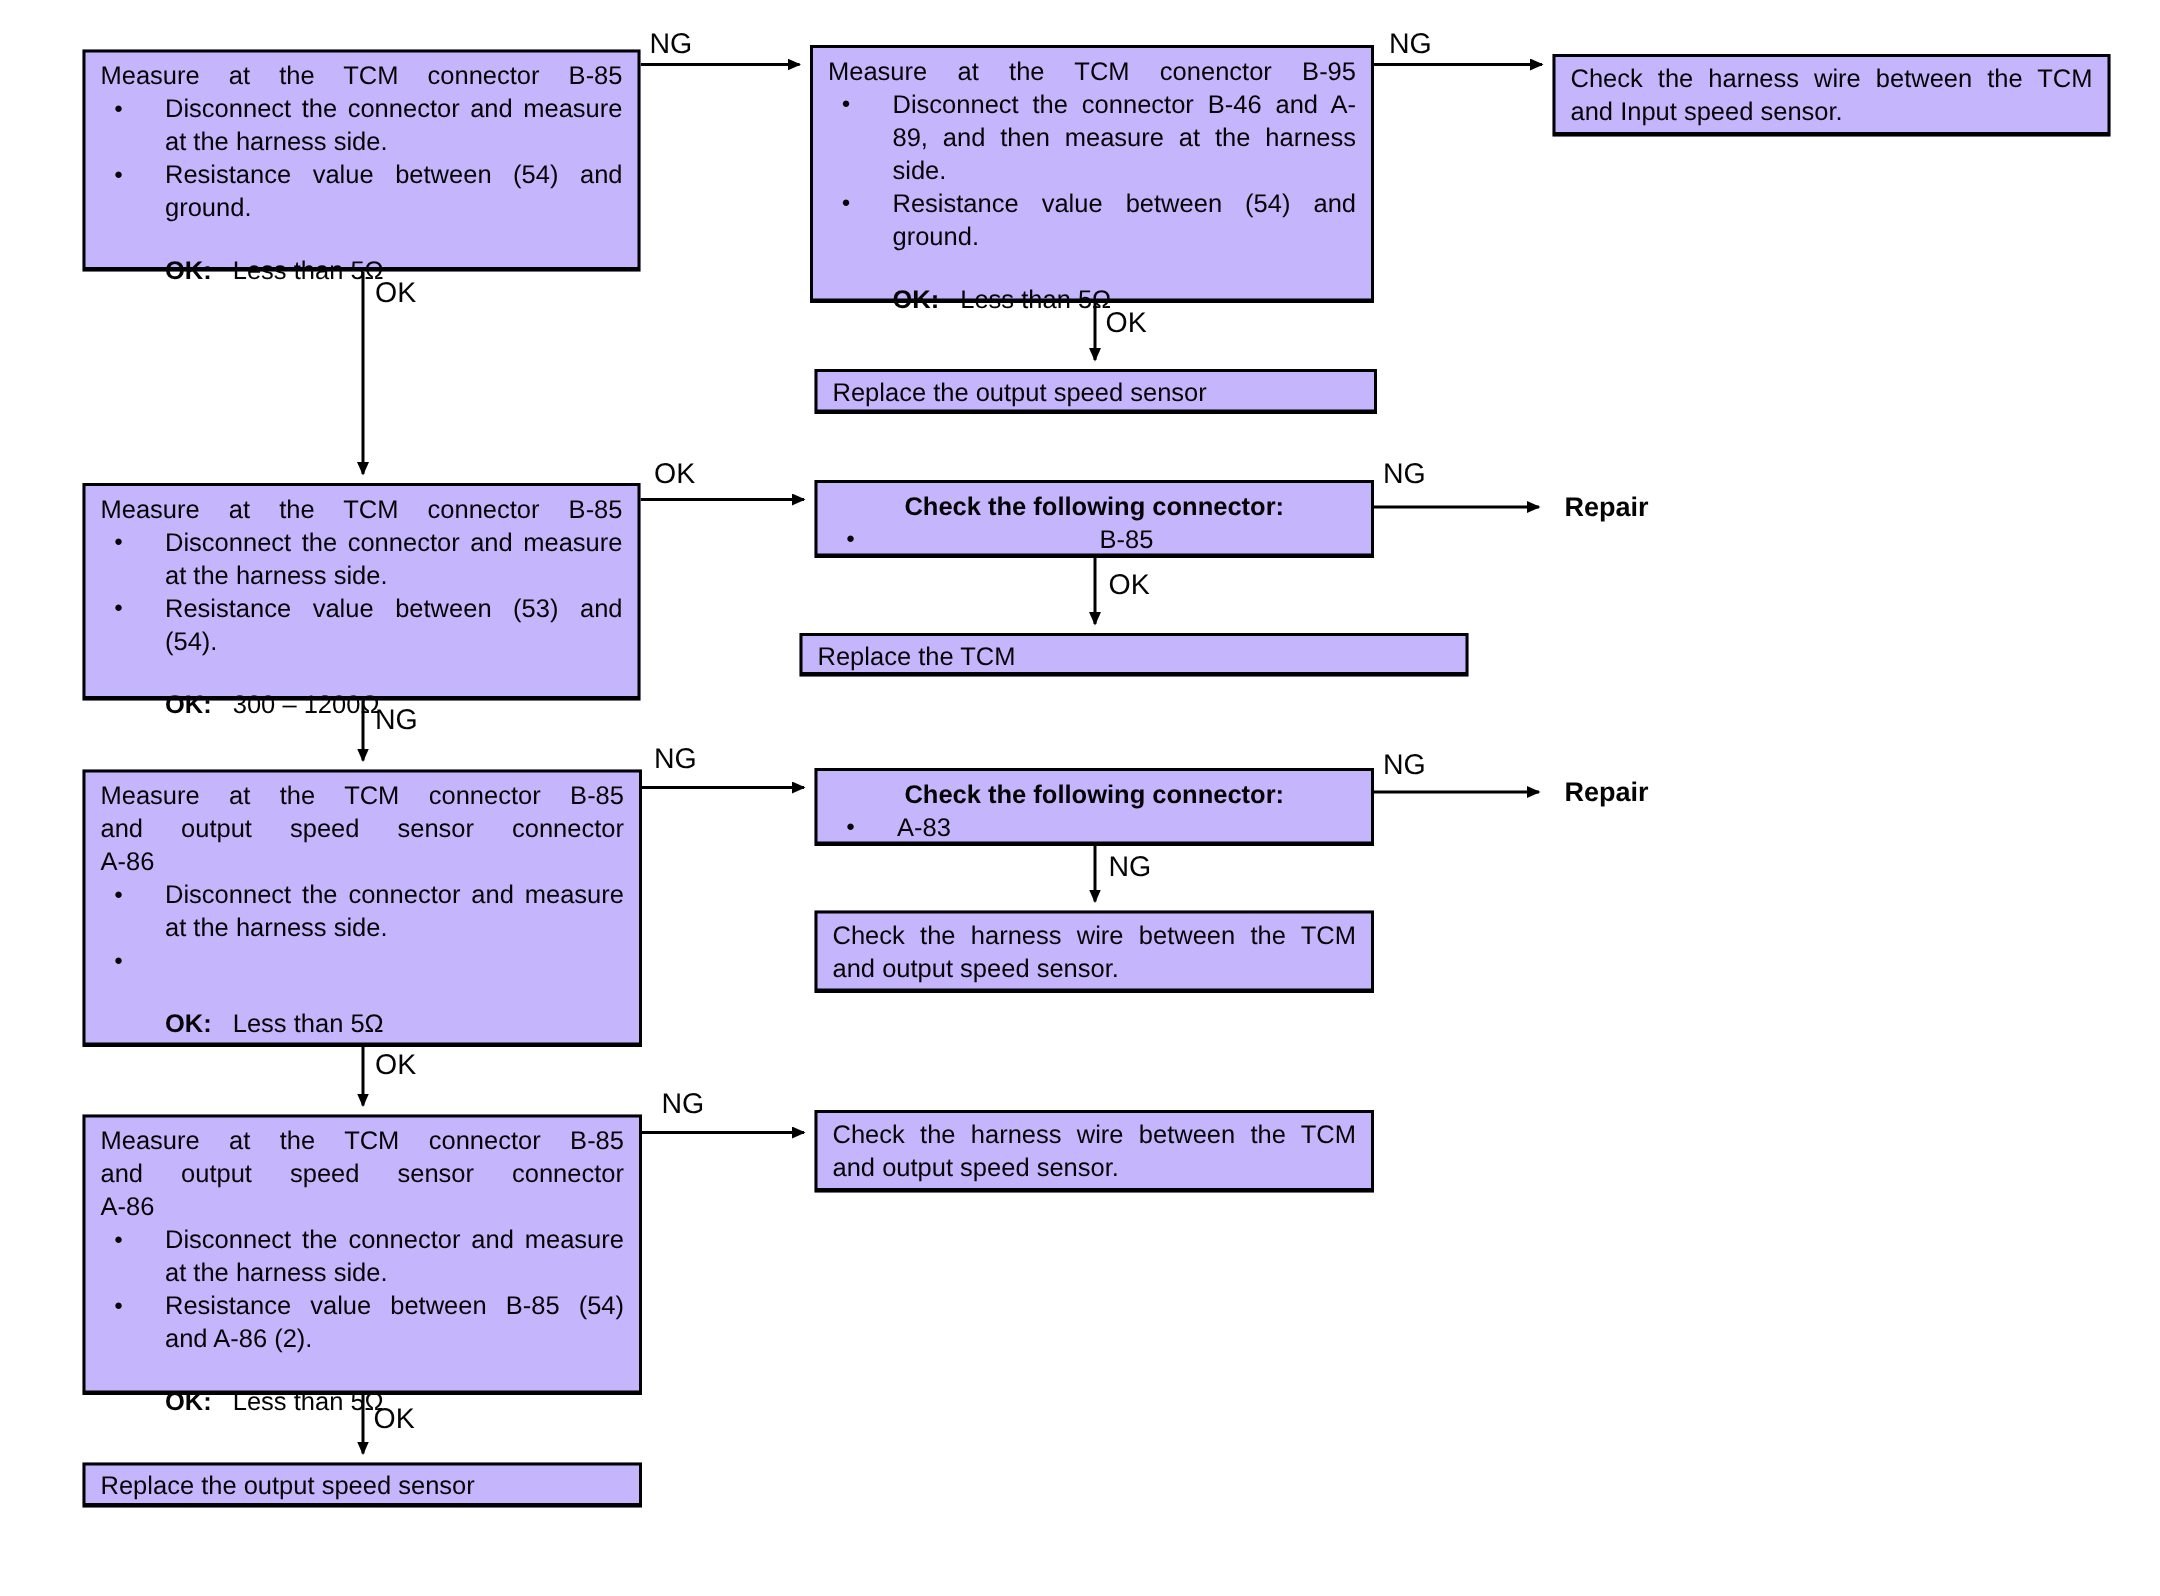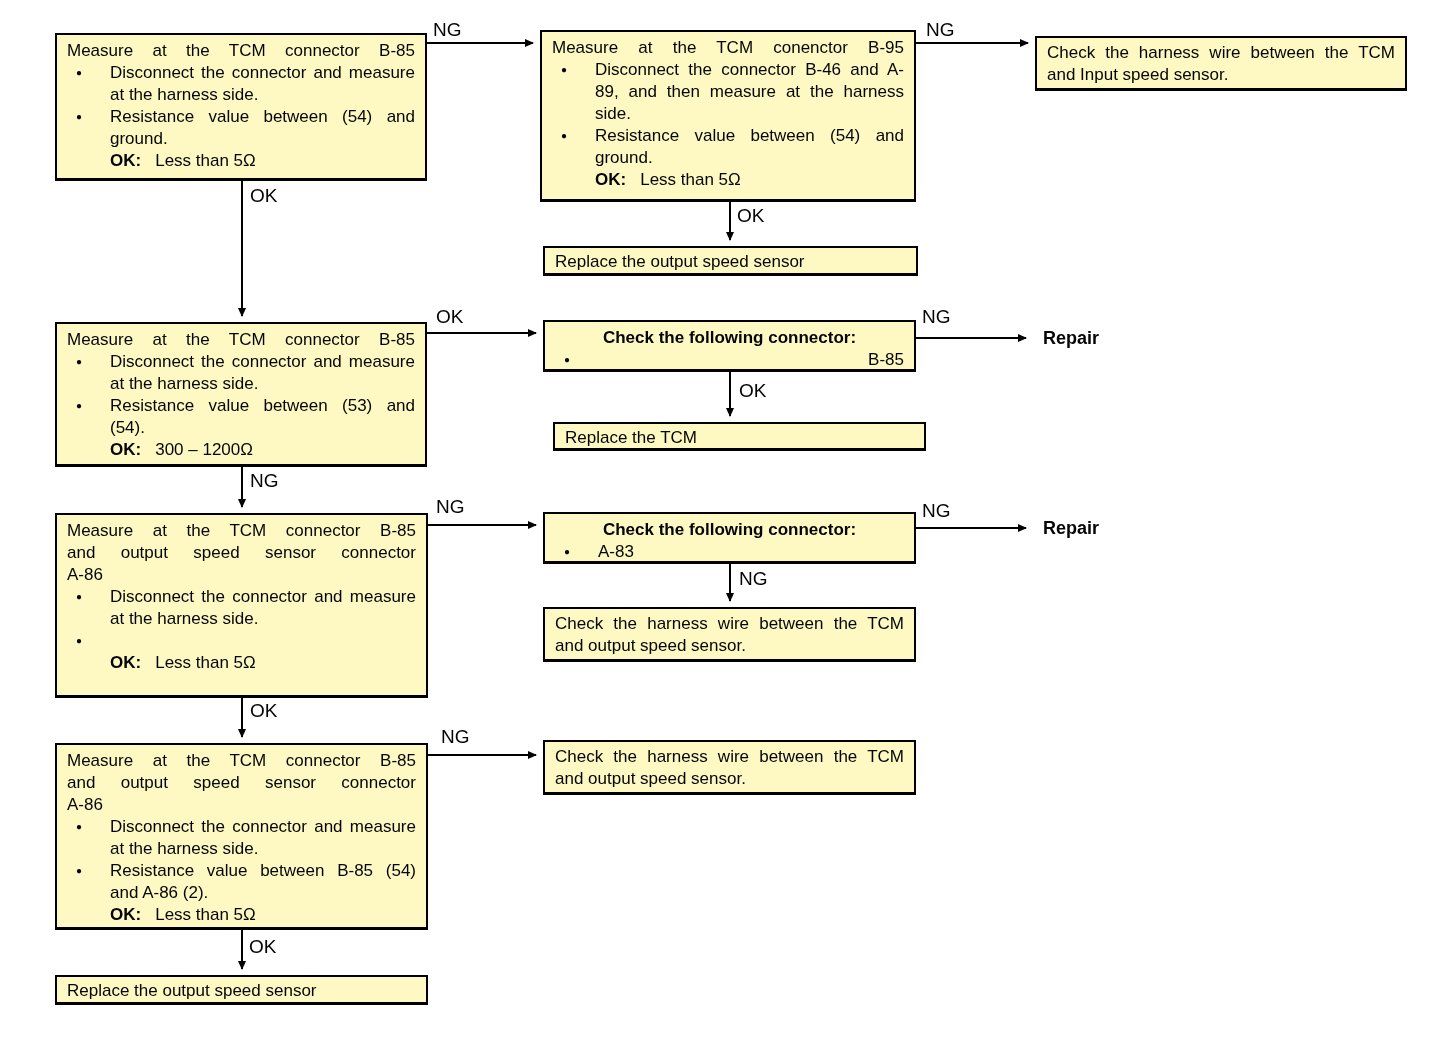--- a/index.html
+++ b/index.html
@@ -2,30 +2,30 @@
 <html><head>
 <meta charset="utf-8">
 <style>
   html,body{margin:0;padding:0;background:#ffffff;}
   .canvas{
     position:relative;width:1440px;height:1064px;background:#ffffff;
     font-family:"Liberation Sans",sans-serif;color:#050505;overflow:hidden;
   }
   .box{
     position:absolute;box-sizing:border-box;border:2px solid #000;
-    background:#fef9c3;padding:5px 10px 0 10px;font-size:17px;line-height:22px;
+    background:#c4b5fd;padding:5px 10px 0 10px;font-size:17px;line-height:22px;
     border-bottom-width:3px;
   }
   .title{text-align:justify;}
   .spread{text-align:justify;text-align-last:justify;}
   .bold{font-weight:bold;text-align:center;}
   .bullet{display:flex;}
   .dot{width:34px;flex:0 0 34px;padding-left:9px;font-size:10px;line-height:22px;}
   .btext{flex:1;text-align:justify;}
-  .okline{margin-left:43px;}
+  .okline{margin-left:43px;margin-top:20px;}
   .oklab{font-weight:bold;margin-right:14px;}
   .ptext{text-align:justify;}
   .oneline{padding-top:3px;}
   .elabel{position:absolute;font-size:19px;line-height:20px;}
   .rlabel{position:absolute;font-size:18px;line-height:20px;font-weight:bold;}
   .arrows{position:absolute;left:0;top:0;}
   .arrows line{stroke:#000;stroke-width:2;}
 </style>
 </head>
 <body>
@@ -104,25 +104,25 @@
     </div>
     <div class="okline">
       <span class="oklab">OK:</span><span>300 – 1200Ω</span>
     </div>
   </div>
 
   <div class="box" style="left:543px;top:320px;width:373px;height:52px">
     <div class="bold">Check the following connector:</div>
     <div class="bullet">
       <span class="dot">●</span>
-      <span class="btext" style="text-align:right">B-85</span>
+      <span class="btext" style="text-align:center">B-85</span>
     </div>
   </div>
 
-  <div class="box oneline" style="left:553px;top:422px;width:373px;height:29px">
+  <div class="box oneline" style="left:533px;top:422px;width:446px;height:29px">
     <div>Replace the TCM</div>
   </div>
 
   <div class="box" style="left:55px;top:513px;width:373px;height:185px">
     <div class="title spread">Measure at the TCM connector B-85</div>
     <div class="title spread">and output speed sensor connector</div>
     <div>A-86</div>
     <div class="bullet">
       <span class="dot">●</span>
       <span class="btext">Disconnect the connector and measure at the harness side.</span>

